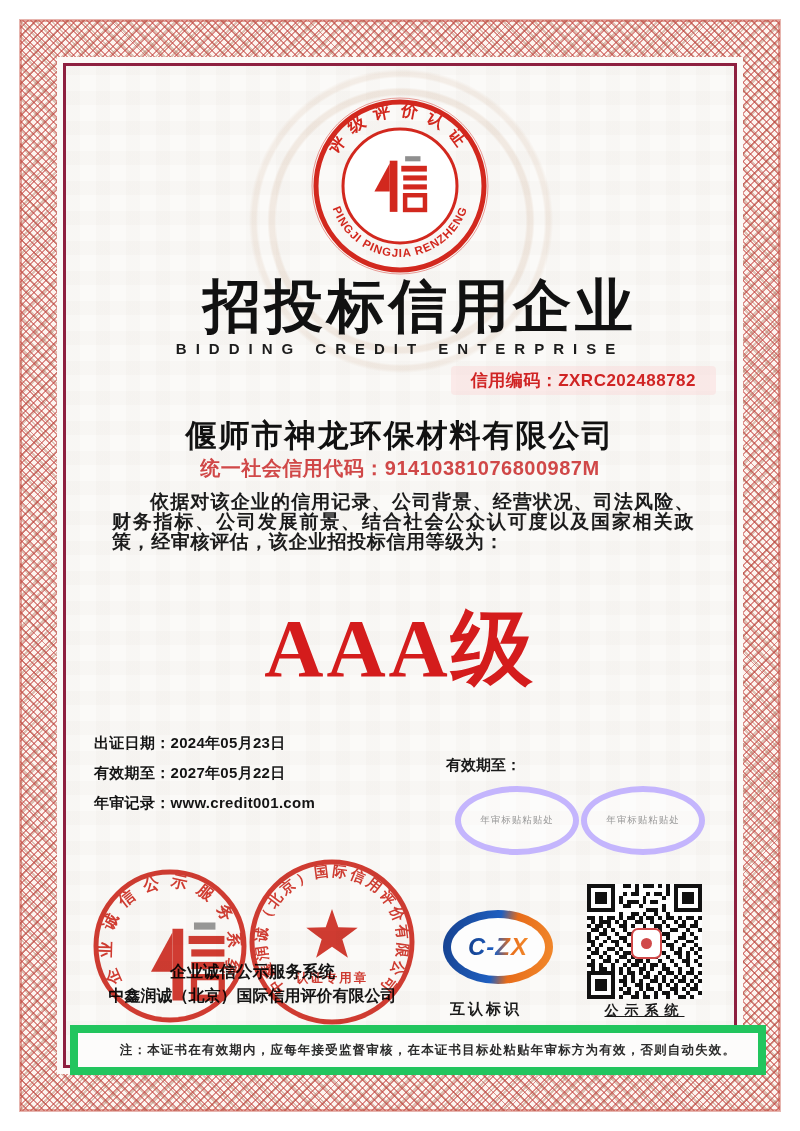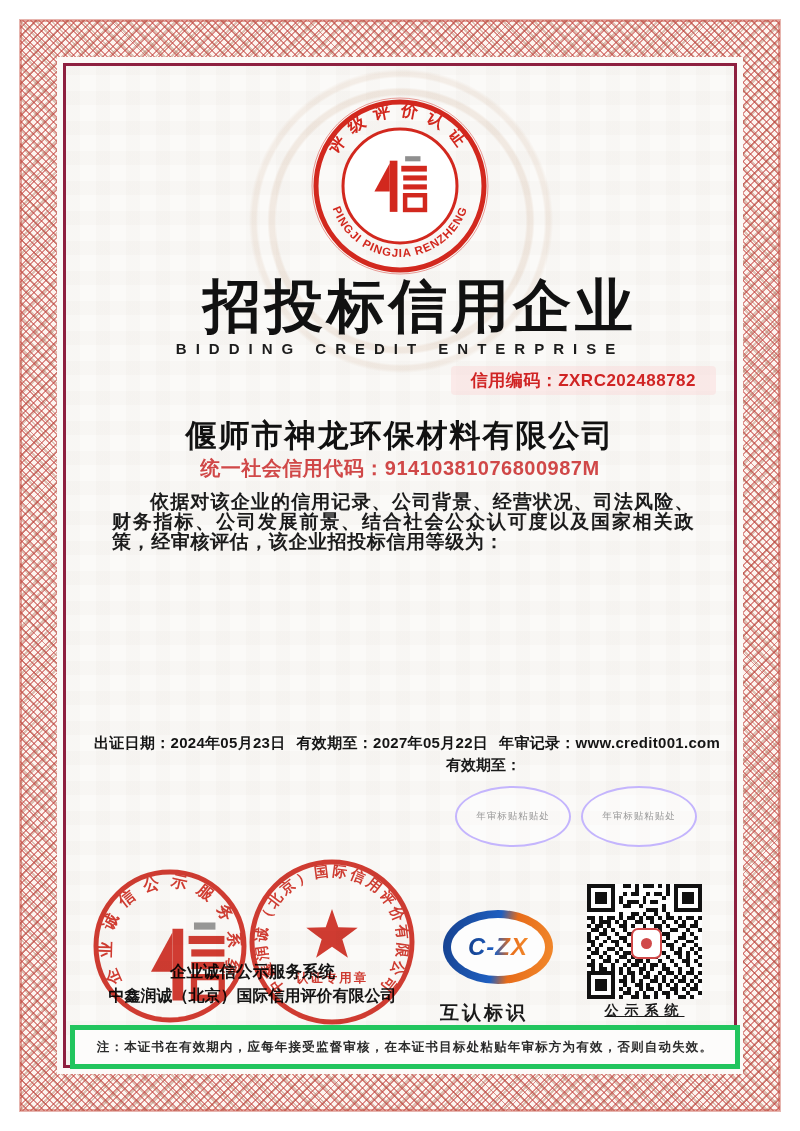--- a/index.html
+++ b/index.html
@@ -25,46 +25,46 @@
   .title{top:268px;font-size:58px;font-weight:900;letter-spacing:4px;color:#111;margin-left:20px;}
   .subtitle{top:340px;font-size:15px;font-weight:700;letter-spacing:9px;color:#1c1c1c;}
   .creditcode{top:366px;right:84px;font-size:17px;font-weight:700;color:#d02424;
     background:rgba(250,214,214,.45);padding:3px 20px;border-radius:4px;letter-spacing:.5px;}
   .company{top:415px;font-size:31px;font-weight:900;letter-spacing:2px;color:#111;}
   .social{top:455px;font-size:20px;font-weight:700;color:#d04848;letter-spacing:.5px;}
   .bodytext{left:112px;top:492px;width:582px;font-size:19px;font-weight:700;line-height:20px;
     letter-spacing:.6px;text-align:justify;text-indent:2em;color:#1b1b1b;}
   .grade{top:594px;font-size:82px;font-weight:900;color:#d41c1c;
     font-family:"Liberation Serif",serif;letter-spacing:3px;}
-  .details{left:94px;top:734px;display:flex;flex-direction:row;gap:11px;}
+  .details{left:94px;top:734px;display:flex;flex-direction:column;gap:11px;}
   .drow{font-size:15px;font-weight:700;color:#151515;letter-spacing:.3px;}
   .annual-label{left:446px;top:756px;font-size:15px;font-weight:700;}
-  .oval{width:112px;height:57px;border:2px solid #c4b5fd;border-radius:50%;
+  .oval{width:112px;height:57px;border:6px solid #c4b5fd;border-radius:50%;
     display:flex;align-items:center;justify-content:center;background:rgba(255,255,255,.4);}
   .oval span{font-size:9.5px;color:#9a9a9a;letter-spacing:1px;}
   .orgline{left:0;width:505px;text-align:center;font-weight:700;color:#141414;}
   .seal{mix-blend-mode:multiply;opacity:.9;}
   .mutual{left:443px;top:910px;width:110px;height:74px;border-radius:50%;
     background:linear-gradient(100deg,#16418e,#1f5fc0 48%,#e76c1a 62%,#f28a2c);
     display:flex;align-items:center;justify-content:center;}
   .mutual-inner{width:94px;height:58px;border-radius:50%;background:#fdfdfd;
     display:flex;align-items:center;justify-content:center;}
   .mutual-text{font-size:24px;font-weight:900;font-style:italic;letter-spacing:1px;
     background:linear-gradient(90deg,#15418e 0%,#1d5ec2 45%,#e76c1a 70%,#f28a2c 100%);
     -webkit-background-clip:text;background-clip:text;color:transparent;}
-  .mutual-label{left:440px;top:1000px;width:116px;font-size:19px;
+  .mutual-label{left:428px;top:1000px;width:116px;text-align:center;font-size:15px;
     font-weight:700;letter-spacing:3px;}
   .qrbox{left:587px;top:884px;width:115px;height:115px;}
   .qrlogo{position:absolute;left:44px;top:44px;width:27px;height:27px;background:#fff;
     border:2px solid #d04a4a;border-radius:7px;display:flex;align-items:center;justify-content:center;}
   .qrlogo i{width:11px;height:11px;border-radius:50%;background:#d04a4a;display:block;}
   .qr-label{left:578px;top:1002px;width:133px;text-align:center;font-size:14px;
     font-weight:700;letter-spacing:6px;text-decoration:underline;}
-  .note{left:70px;top:1025px;width:660px;height:34px;border:5px solid #22c55e;background:#fdfcfb;
-    display:flex;align-items:center;justify-content:center;}
+  .note{left:70px;top:1025px;width:660px;height:34px;border:8px solid #22c55e;background:#fdfcfb;
+    display:flex;align-items:center;justify-content:center;padding-left:20px;}
   .note span{font-size:12.5px;font-weight:700;letter-spacing:1.2px;color:#2b2b2b;}
   svg text{font-family:"Liberation Sans",sans-serif;}
 </style>
 </head>
 <body>
 
 <svg width="0" height="0" style="position:absolute" aria-hidden="true">
   <defs>
     <symbol id="xin" viewBox="0 0 100 100">
       <polygon points="34,12 46,12 46,92 34,92" fill="currentColor"></polygon>
@@ -104,20 +104,21 @@
   <div class="abs ctr title">招投标信用企业</div>
   <div class="abs ctr subtitle">BIDDING CREDIT ENTERPRISE</div>
 
   <div class="abs creditcode"><span>信用编码：</span><span>ZXRC202488782</span></div>
 
   <div class="abs ctr company">偃师市神龙环保材料有限公司</div>
   <div class="abs ctr social"><span>统一社会信用代码：</span><span>91410381076800987M</span></div>
 
   <div class="abs bodytext">依据对该企业的信用记录、公司背景、经营状况、司法风险、财务指标、公司发展前景、结合社会公众认可度以及国家相关政策，经审核评估，该企业招投标信用等级为：</div>
 
+  <div class="abs ctr grade">AAA级</div>
 
   <div class="abs details">
     <div class="drow"><span>出证日期：</span><span>2024年05月23日</span></div>
     <div class="drow"><span>有效期至：</span><span>2027年05月22日</span></div>
     <div class="drow"><span>年审记录：</span><span>www.credit001.com</span></div>
   </div>
 
   <div class="abs annual-label">有效期至：</div>
   <div class="abs oval" style="left:455px;top:786px">
     <span>年审标贴粘贴处</span>

